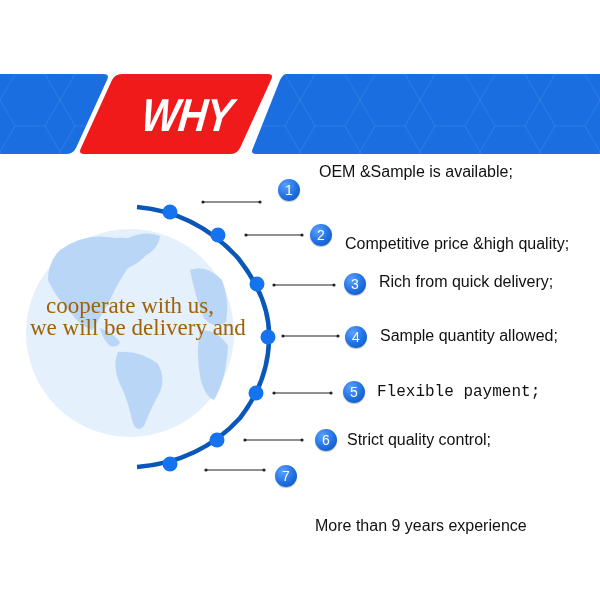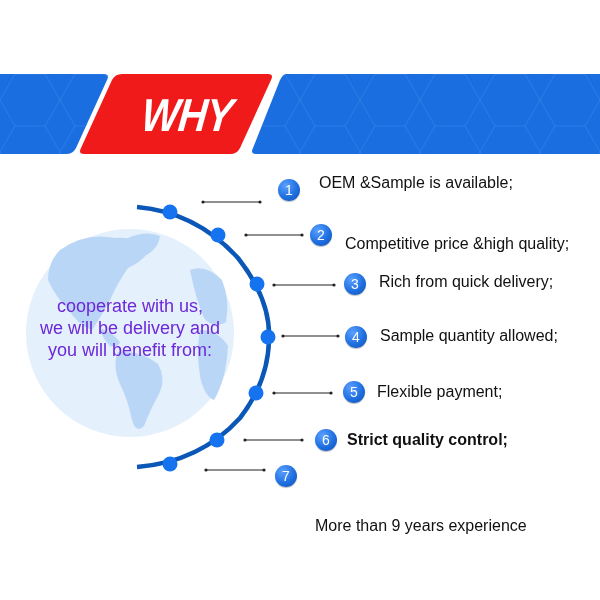--- a/index.html
+++ b/index.html
@@ -1,21 +1,21 @@
 <!DOCTYPE html>
 <html><head>
   <meta charset="utf-8">
   <style>
     html,body{margin:0;padding:0;background:#fff;}
     body{width:600px;height:600px;position:relative;overflow:hidden;font-family:"Liberation Sans",sans-serif;}
     .banner{position:absolute;left:0;top:74px;width:600px;height:80px;}
     .banner svg{position:absolute;left:0;top:0;}
     .banner-title{position:absolute;left:112px;top:80px;width:150px;height:70px;line-height:70px;text-align:center;color:#fff;font-family:"Liberation Sans",sans-serif;font-weight:bold;font-style:italic;font-size:40px;letter-spacing:-1px;transform:skewX(-6deg) scaleY(1.15);}
     .graphic{position:absolute;left:0;top:0;}
-    .globe-text{position:absolute;left:30px;top:295px;width:200px;text-align:center;font-family:Liberation Sans, sans-serif;font-size:18px;line-height:22px;color:#6d28d9;}
+    .globe-text{position:absolute;left:30px;top:295px;width:200px;text-align:center;font-family:Liberation Serif, serif;font-size:23px;line-height:22px;color:#a16207;}
     .globe-text div{white-space:nowrap;}
     .badge{position:absolute;width:22px;height:22px;border-radius:50%;background:radial-gradient(circle at 35% 30%,#5aa0ff 0%,#1f6fe0 55%,#0f4fb0 100%);color:#fff;font-size:14px;line-height:22px;text-align:center;font-family:"Liberation Sans",sans-serif;box-shadow:0 1px 1px rgba(0,0,0,0.25);}
     .item-label{position:absolute;font-size:16px;color:#111;white-space:nowrap;line-height:20px;}
   </style>
 </head>
 <body>
 
 <div class="banner">
   <svg width="600" height="80" viewBox="0 0 600 80">
     <defs>
@@ -87,35 +87,34 @@
     <circle cx="245" cy="440" r="1.6"></circle>
       <circle cx="302" cy="440" r="1.6"></circle>
     <circle cx="206" cy="470" r="1.6"></circle>
       <circle cx="264" cy="470" r="1.6"></circle>
   </g>
 </svg>
 
 <div class="globe-text">
   <div>cooperate with us,</div>
   <div>we will be delivery and</div>
-  <div>you will benefit from:</div>
 </div>
 
 <div class="badge" style="left:278px;top:179px;">1</div>
-<div class="item-label" style="left:319px;top:173px;">OEM &amp;Sample is available;</div>
+<div class="item-label" style="left:319px;top:162px;">OEM &amp;Sample is available;</div>
 
 <div class="badge" style="left:310px;top:224px;">2</div>
 <div class="item-label" style="left:345px;top:234px;">Competitive price &amp;high quality;</div>
 
 <div class="badge" style="left:344px;top:273px;">3</div>
 <div class="item-label" style="left:379px;top:272px;">Rich from quick delivery;</div>
 
 <div class="badge" style="left:345px;top:326px;">4</div>
 <div class="item-label" style="left:380px;top:326px;">Sample quantity allowed;</div>
 
 <div class="badge" style="left:343px;top:381px;">5</div>
-<div class="item-label" style="left:377px;top:382px;">Flexible payment;</div>
+<div class="item-label" style="left:377px;top:382px;font-family:Liberation Mono, monospace;">Flexible payment;</div>
 
 <div class="badge" style="left:315px;top:429px;">6</div>
-<div class="item-label" style="left:347px;top:430px;font-weight:bold;">Strict quality control;</div>
+<div class="item-label" style="left:347px;top:430px;">Strict quality control;</div>
 
 <div class="badge" style="left:275px;top:465px;">7</div>
 <div class="item-label" style="left:315px;top:468px;margin-top:48px;">More than 9 years experience</div>
 
 </body></html>

